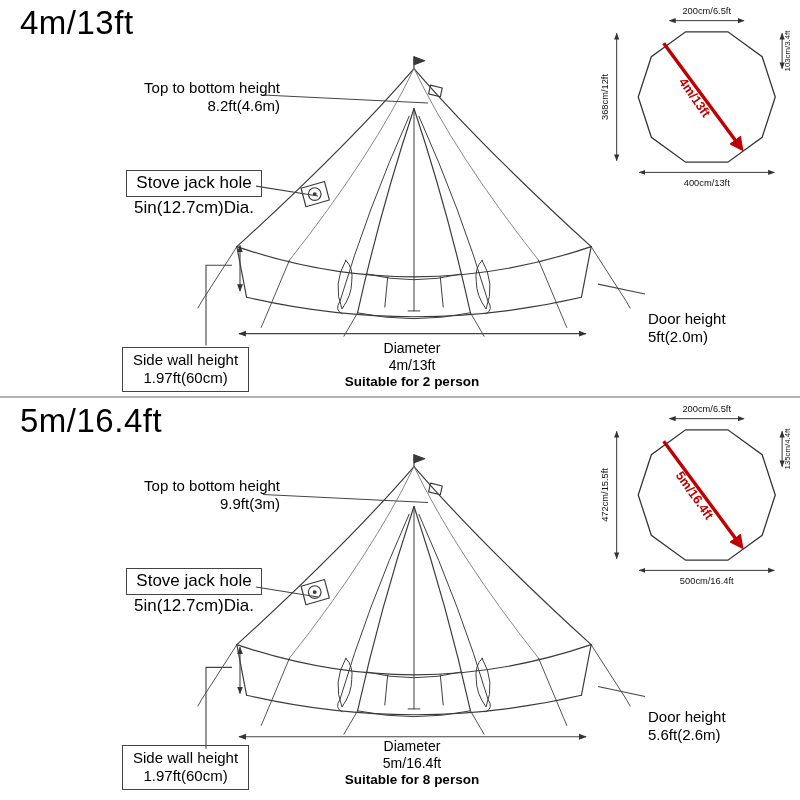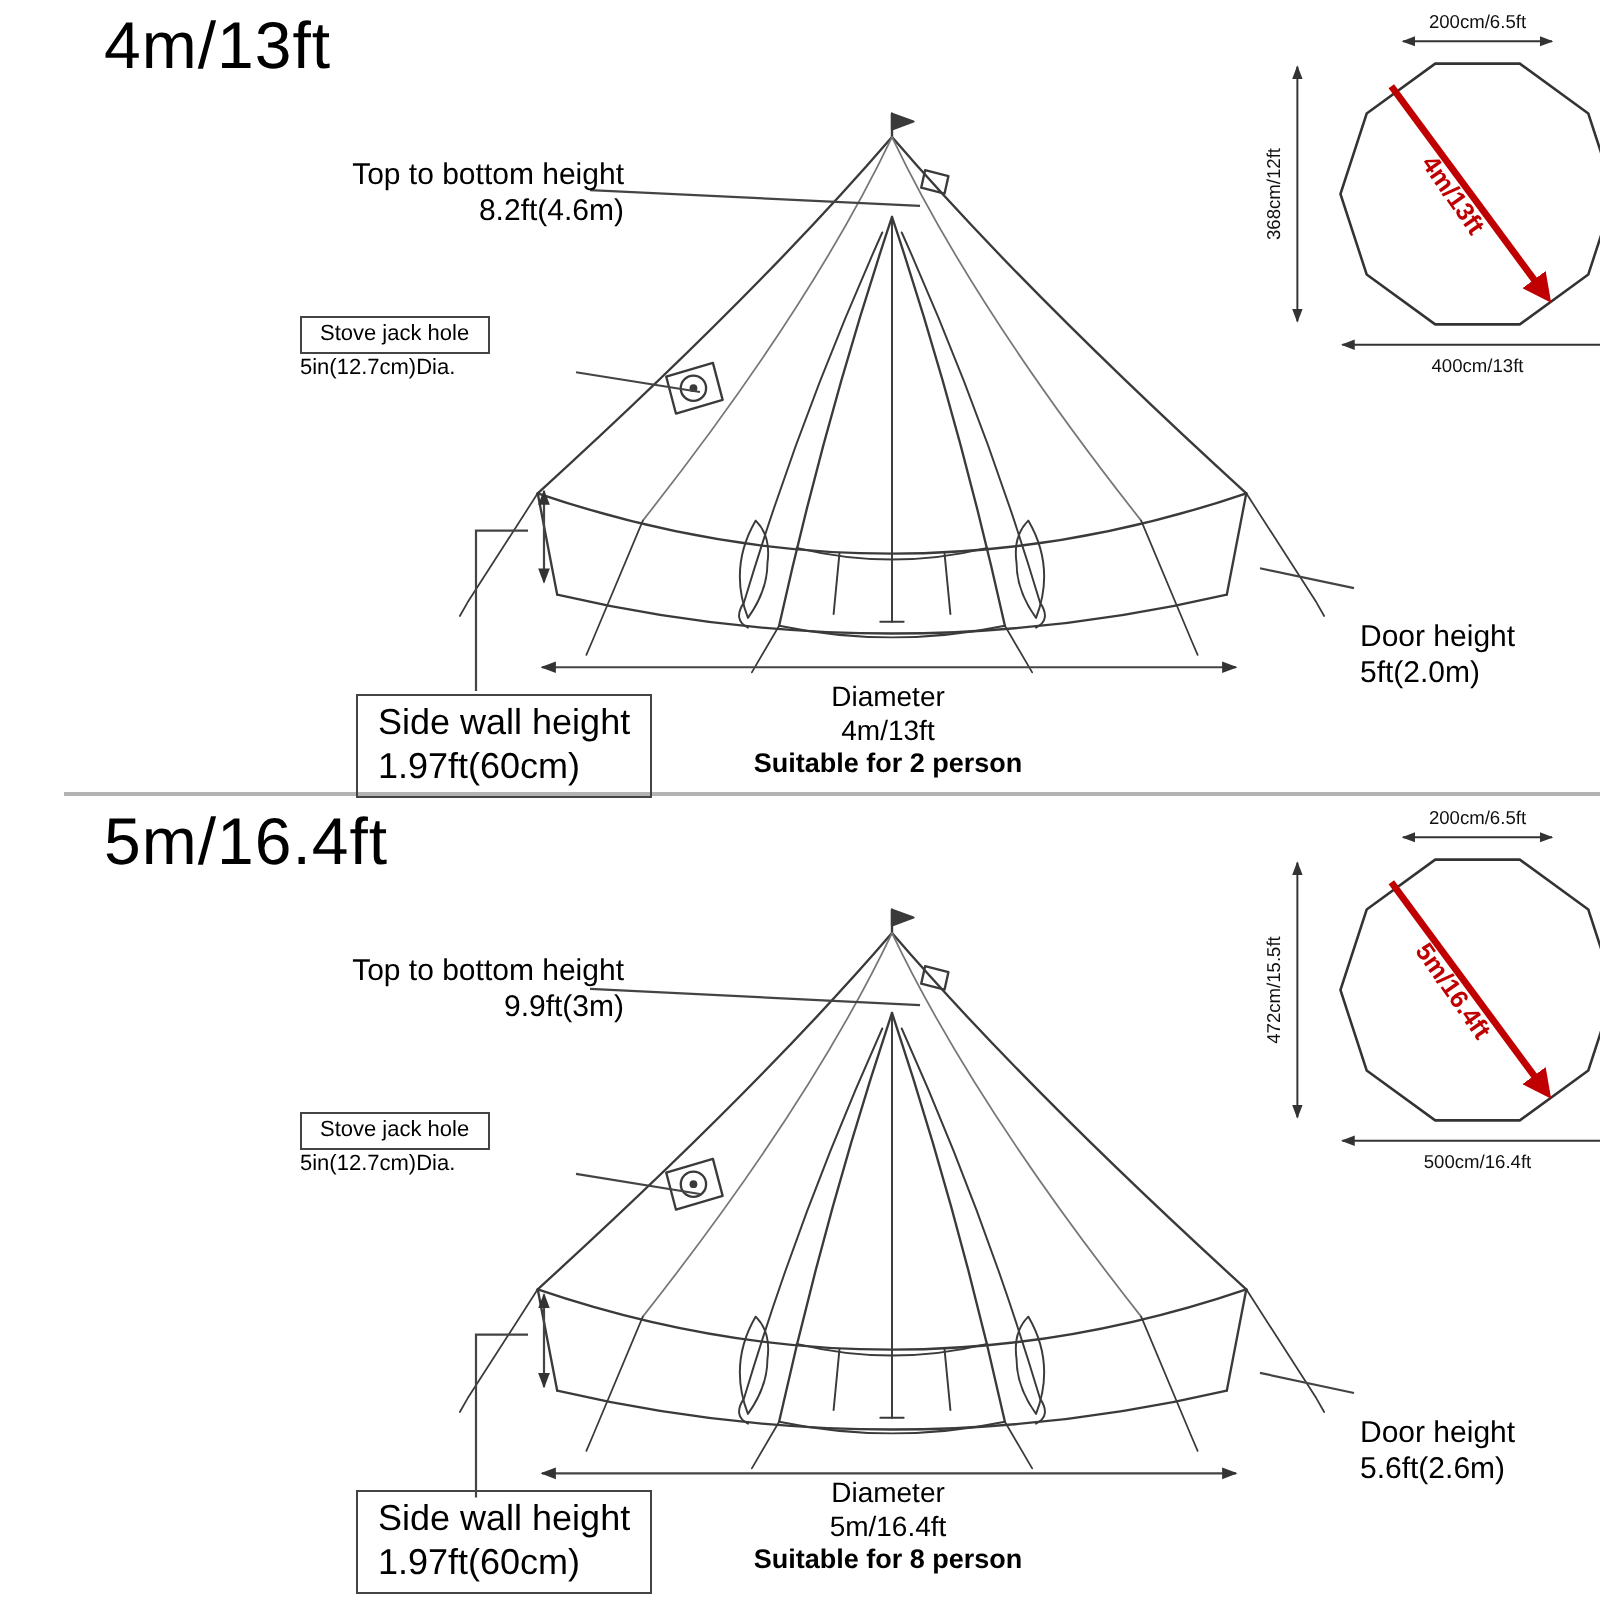--- a/index.html
+++ b/index.html
@@ -1,30 +1,30 @@
 <!DOCTYPE html>
 <html><head>
 <meta charset="utf-8">
 <style>
   * { margin:0; padding:0; box-sizing:border-box; }
   html,body { width:800px; height:800px; background:#fff; overflow:hidden;
               font-family:"Liberation Sans", sans-serif; color:#000; }
-  .page { position:relative; width:764px; height:800px;padding-left:32px; }
+  .page { position:relative; width:764px; height:800px; }
   .panel { position:relative; width:800px; }
   .panel.first { height:398px; border-bottom:2px solid #b3b3b3; }
   .panel.second { height:402px; }
   .title { position:absolute; left:20px; top:4px; font-size:33px; letter-spacing:.5px; }
   .tent { position:absolute; left:190px; top:52px; width:448px; height:292px; }
   .overlay { position:absolute; left:0; top:0; width:800px; height:100%; }
   .plan { position:absolute; right:7px; top:4px; width:196px; height:186px; }
   .lbl { position:absolute; font-size:15px; line-height:1.22; }
   .topheight { left:100px; top:79px; width:180px; text-align:right; }
-  .stove { left:118px; top:158px; width:152px; text-align:left; font-size:11px; }
+  .stove { left:118px; top:170px; width:152px; text-align:center; font-size:17px; }
   .boxed { display:inline-block; border:1px solid #444; padding:2px 9px; margin-bottom:1px; }
-  .sidewall { left:122px; top:347px; text-align:left; font-size:18px;margin-left:24px; }
+  .sidewall { left:122px; top:347px; text-align:center; font-size:15px; }
   .boxed2 { border:1px solid #444; padding:3px 10px; }
   .door { left:648px; top:281px;margin-top:29px; }
   .diameter { left:312px; top:340px; width:200px; text-align:center; font-size:14px; }
   .suitable { left:282px; top:374px; width:260px; text-align:center; font-size:13.5px; font-weight:bold; }
   .pt { font-family:"Liberation Sans", sans-serif; font-size:9.5px; fill:#111; }
   .pt.small { font-size:8px; }
   .pt.red { font-size:13px; font-weight:bold; fill:#c00000; }
 </style>
 </head>
 <body>

